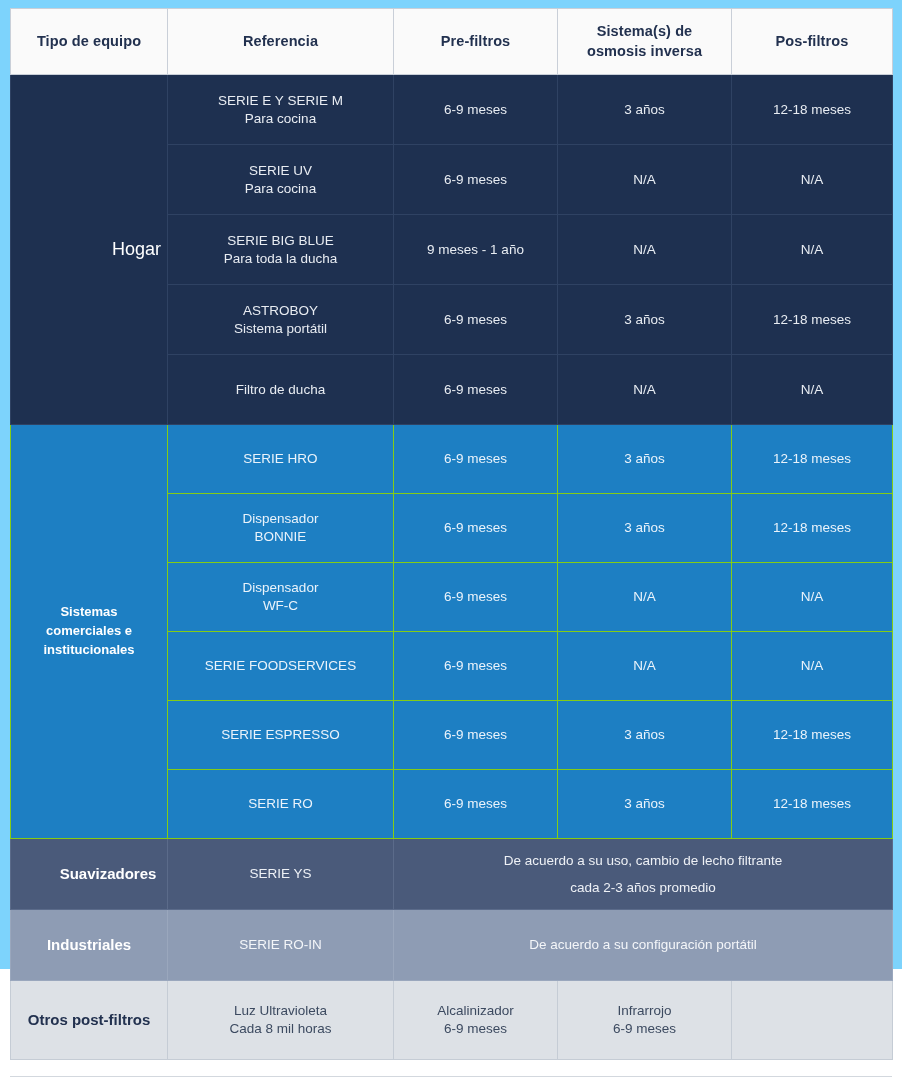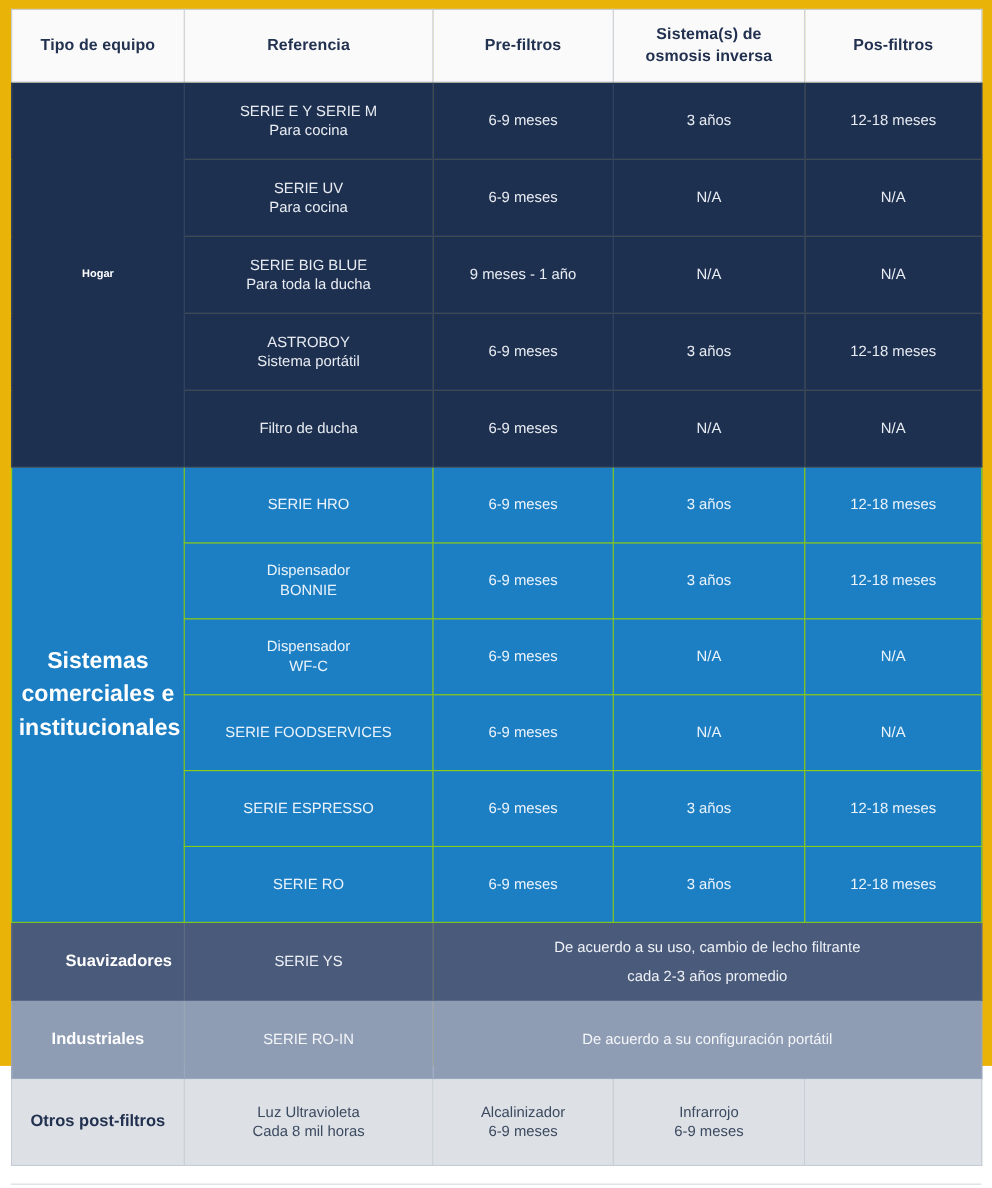--- a/index.html
+++ b/index.html
@@ -12,21 +12,21 @@
   }
   body {
     font-family: "Liberation Sans", sans-serif;
     -webkit-font-smoothing: antialiased;
   }
 
   .page {
     position: relative;
     width: 902px;
     height: 969px;
-    background: #eab308;
+    background: #7dd3fc;
     box-sizing: border-box;
   }
 
   .table-wrap {
     position: absolute;
     left: 10px;
     top: 8px;
     width: 882px;
   }
 
@@ -70,35 +70,36 @@
   }
 
   
   .sec-hogar td {
     background: #1e3050;
     color: #e8ecf2;
     border: 1px solid #2f4263;
     height: 70px;
   }
   .sec-hogar td.cat {
-    font-weight: bold;
-    font-size: 10px;
+    font-weight: normal;
+    font-size: 18px;
     color: #ffffff;
+    text-align: right;
   }
 
   
   .sec-com td {
     background: #1d7fc3;
     color: #eaf3fb;
     border: 1px solid #84cc16;
     height: 69px;
   }
   .sec-com td.cat {
     font-weight: bold;
-    font-size: 21px;
+    font-size: 13px;
     color: #ffffff;
     line-height: 1.45;
   }
 
   
   .sec-sua td {
     background: #4a5a7a;
     color: #eef1f6;
     border: 1px solid #5b6b8a;
     height: 71px;

